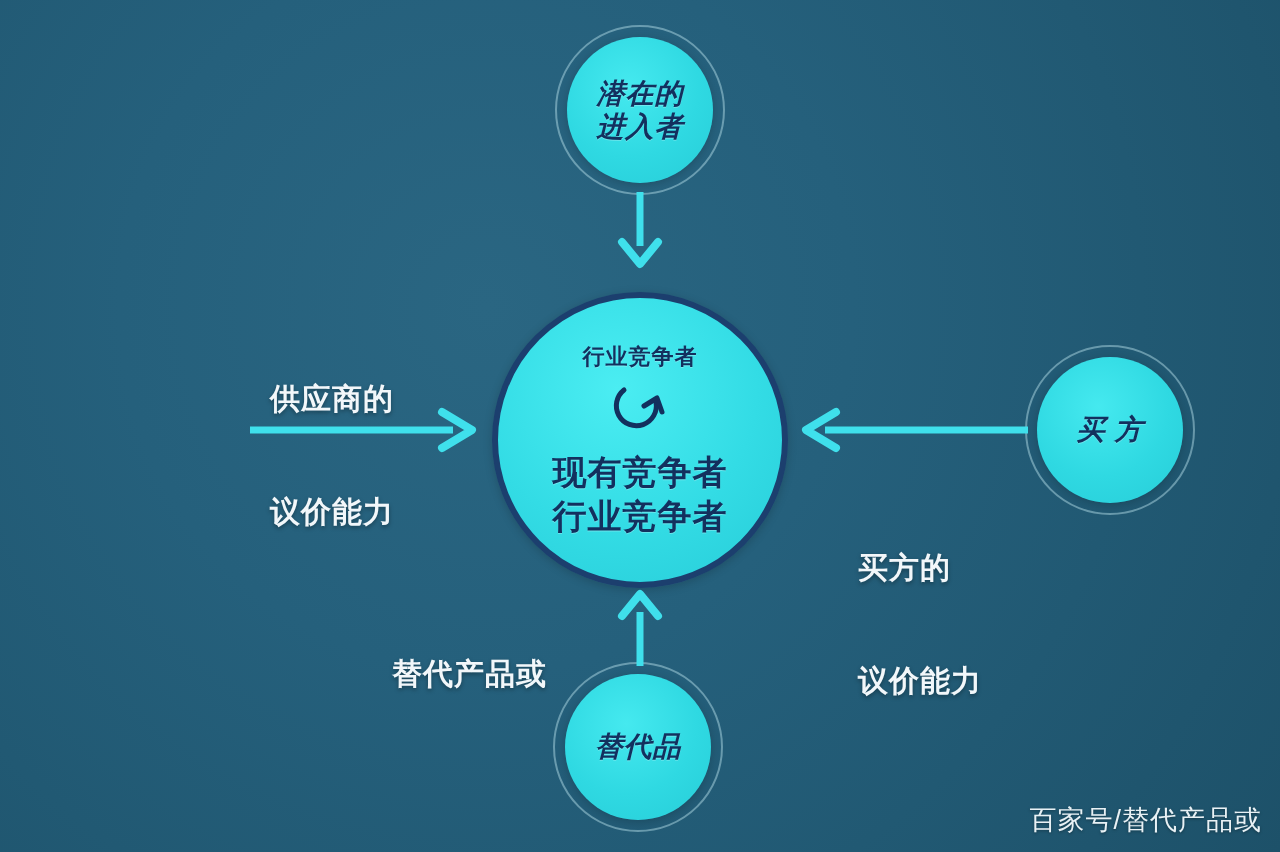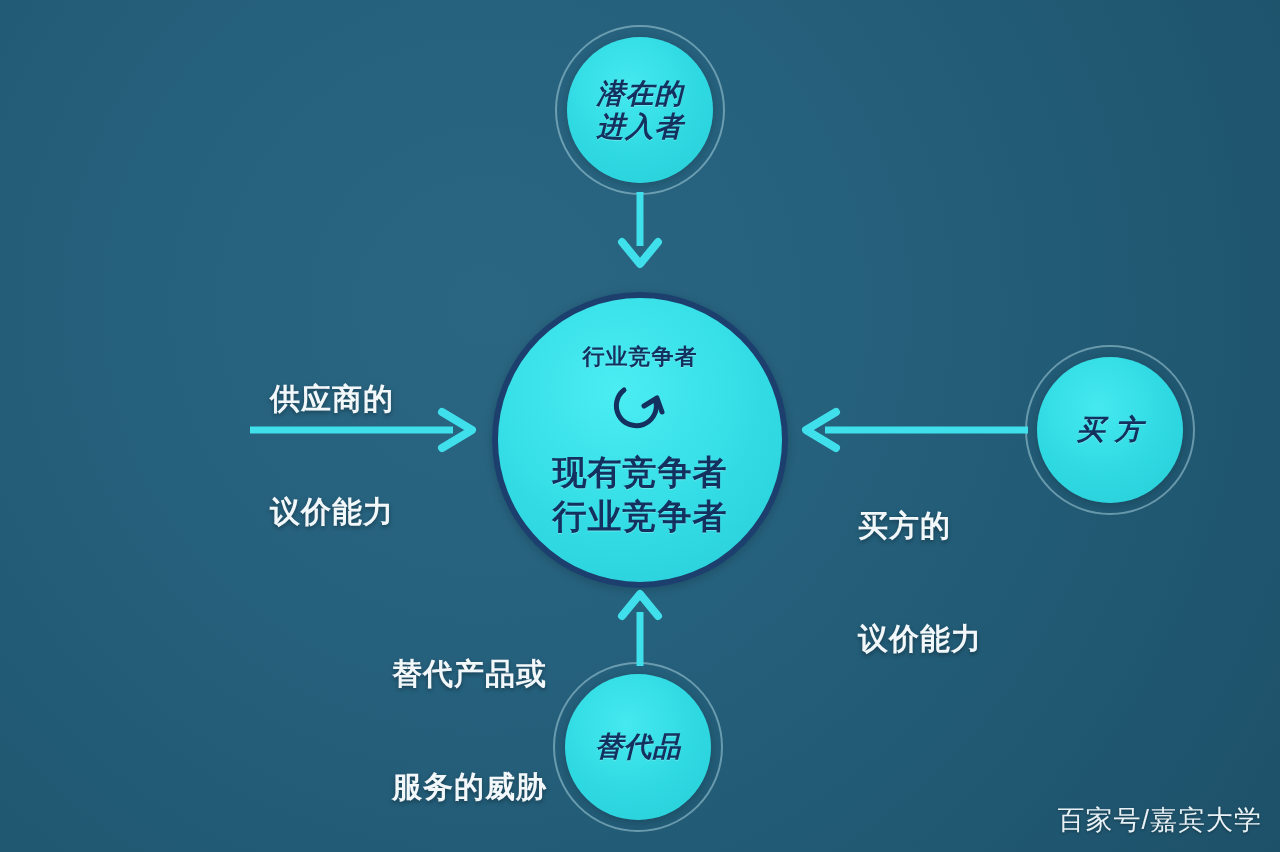--- a/index.html
+++ b/index.html
@@ -103,21 +103,21 @@
     color: #f2f7fa;
     font-weight: bold;
     font-size: 30px;
     line-height: 1.25;
     letter-spacing: 1px;
     text-shadow: 0 2px 4px rgba(0,0,0,0.35);
     white-space: pre;
   }
   #label-entrants    { left: 686px; top: 183px; }
   #label-suppliers   { left: 270px; top: 305px; text-align: right; }
-  #label-buyers      { left: 858px; top: 432px; font-family: Liberation Serif, serif; }
+  #label-buyers      { left: 858px; top: 474px; font-family: Liberation Serif, serif; }
   #label-substitutes { left: 392px; top: 580px; }
 
   
   #watermark {
     position: absolute;
     right: 18px;
     bottom: 14px;
     color: #e8f1f5;
     font-size: 27px;
     letter-spacing: 1px;
@@ -188,18 +188,17 @@
     <div>议价能力</div>
   </div>
 
   <div class="conn-label" id="label-buyers">
     <div>买方的</div>
     <div>议价能力</div>
   </div>
 
   <div class="conn-label" id="label-substitutes">
     <div>替代产品或</div>
-    <div>服务的威胁</div>
-  </div>
-
-  <div id="watermark">百家号/嘉宾大学</div>
+  </div>
+
+  <div id="watermark">百家号/替代产品或</div>
 
 </div>
 
 </body></html>

